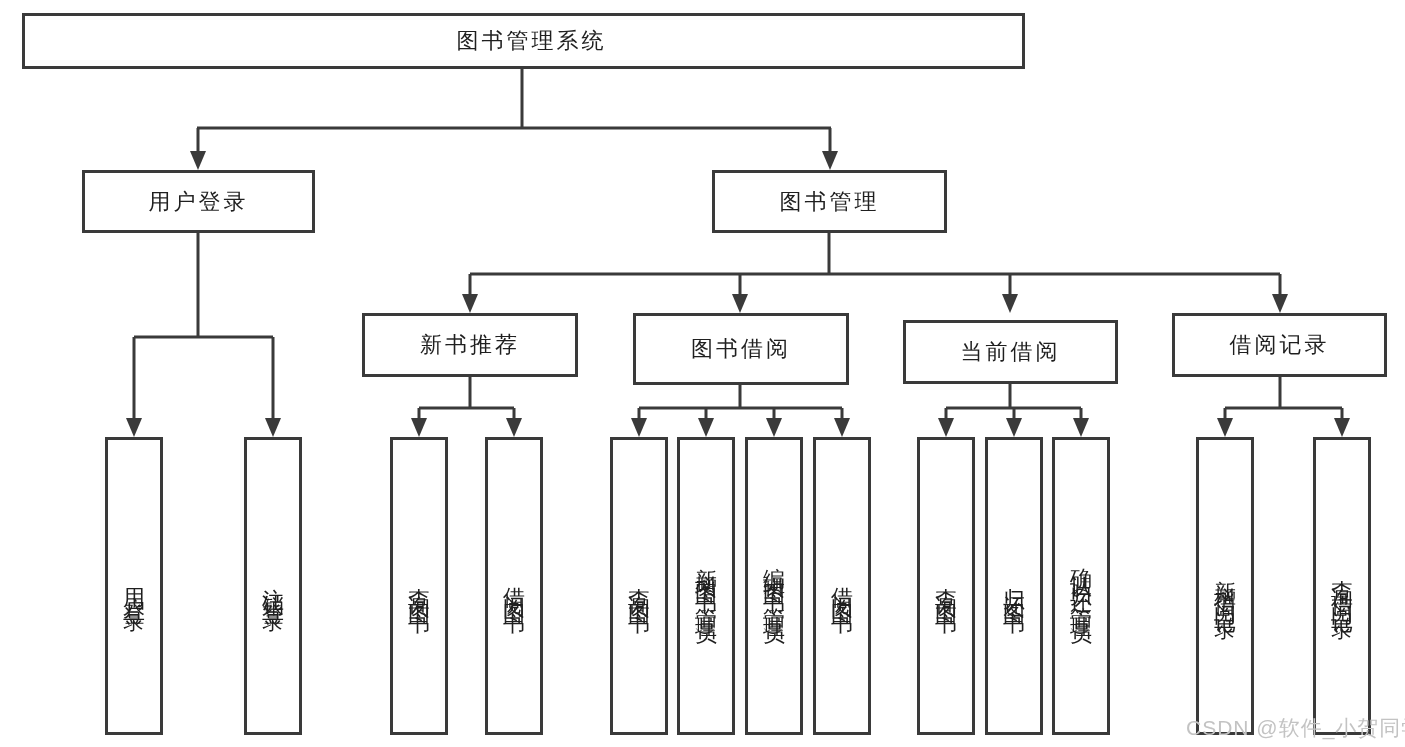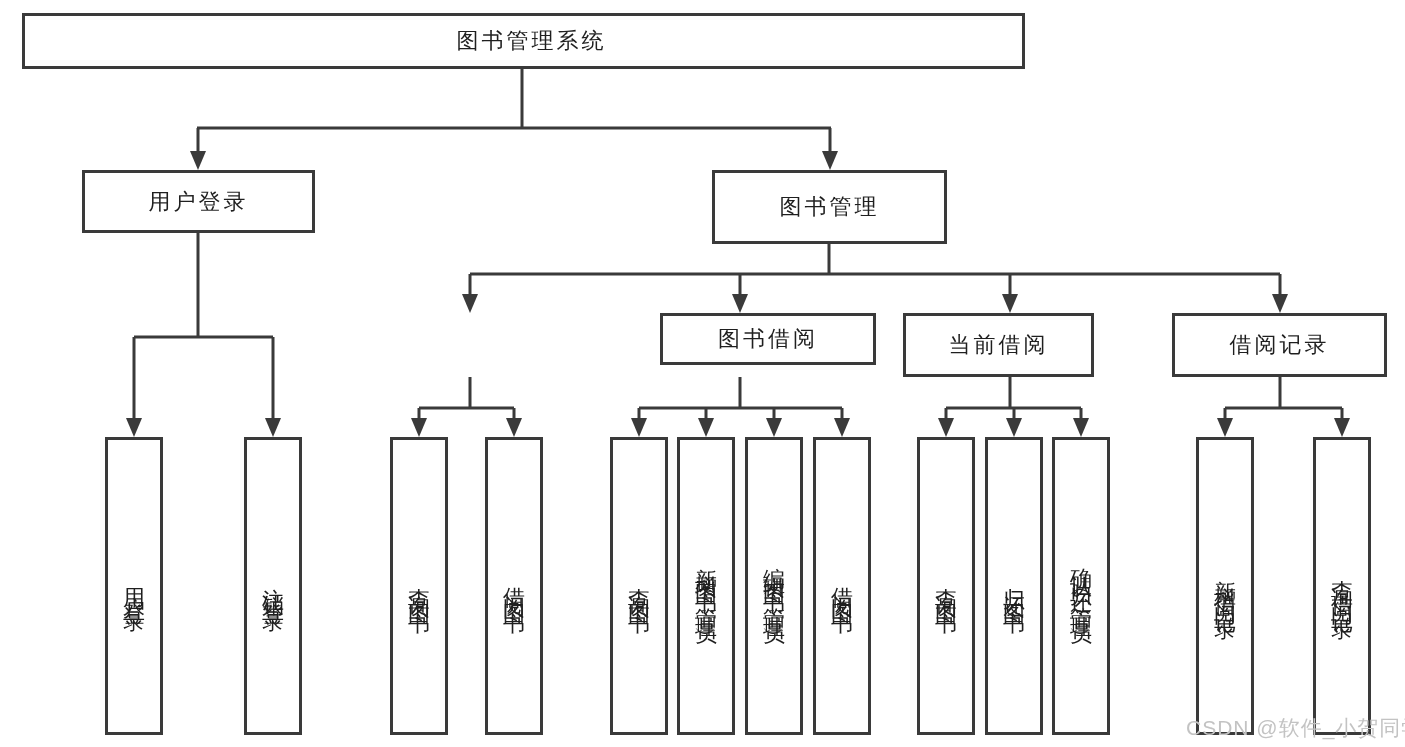--- a/index.html
+++ b/index.html
@@ -78,24 +78,25 @@
     <path class="ah" d="M1073 418 H1089 L1081 437 Z"></path>
 
     <path class="wire" d="M1280 377 V408 M1225 408 H1342 M1225 408 V420 M1342 408 V420"></path>
     <path class="ah" d="M1217 418 H1233 L1225 437 Z"></path>
     <path class="ah" d="M1334 418 H1350 L1342 437 Z"></path>
   </svg>
 
   <div class="node" style="left:22px;top:13px;width:1003px;height:56px;padding-left:16px;">图书管理系统</div>
 
   <div class="node" style="left:82px;top:170px;width:233px;height:63px;">用户登录</div>
-  <div class="node" style="left:712px;top:170px;width:235px;height:74px;">图书管理</div>
+  <div class="node" style="left:712px;top:170px;width:235px;height:63px;">图书管理</div>
 
-  <div class="node" style="left:660px;top:313px;width:216px;height:52px;">图书借阅</div>
-  <div class="node" style="left:903px;top:313px;width:191px;height:64px;">当前借阅</div>
+  <div class="node" style="left:362px;top:313px;width:216px;height:64px;">新书推荐</div>
+  <div class="node" style="left:633px;top:313px;width:216px;height:72px;">图书借阅</div>
+  <div class="node" style="left:903px;top:320px;width:215px;height:64px;">当前借阅</div>
   <div class="node" style="left:1172px;top:313px;width:215px;height:64px;">借阅记录</div>
 
   <div class="leaf" style="left:105px;top:437px;width:58px;height:298px;">用户登录</div>
   <div class="leaf" style="left:244px;top:437px;width:58px;height:298px;">注销登录</div>
 
   <div class="leaf" style="left:390px;top:437px;width:58px;height:298px;">查询图书</div>
   <div class="leaf" style="left:485px;top:437px;width:58px;height:298px;">借阅图书</div>
 
   <div class="leaf" style="left:610px;top:437px;width:58px;height:298px;">查询图书</div>
   <div class="leaf" style="left:677px;top:437px;width:58px;height:298px;">新增图书（管理员）</div>

